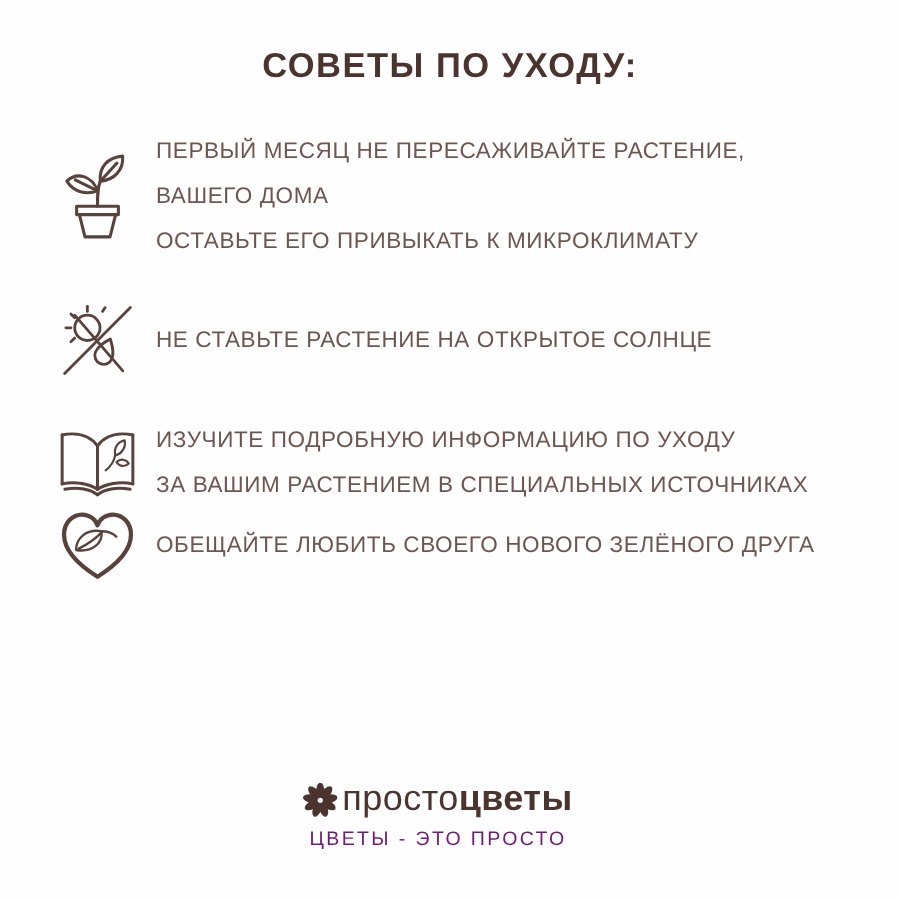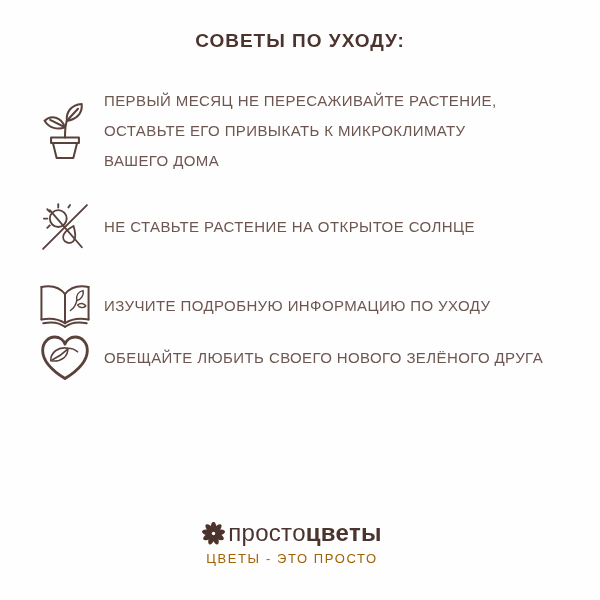--- a/index.html
+++ b/index.html
@@ -5,21 +5,21 @@
   html,body { margin:0; padding:0; background:#fff; }
   .page {
     width:600px; height:600px; position:relative; overflow:hidden;
     background:#fefefe;
     font-family:"Liberation Sans", sans-serif;
     color:#4c342e;
   }
   .title {
     padding-top:30px;
     text-align:center;
-    font-size:19px;
+    font-size:23px;
     font-weight:bold;
     letter-spacing:1px;
     color:#4c342e;
   }
   .tips { position:absolute; top:86px; left:34px; right:16px; }
   .tip-row { display:flex; align-items:center; }
   .tip-row.mb1 { margin-bottom:10px; }
   .tip-row.mb2 { margin-bottom:25px;margin-top:24px; }
   .tip-row.mb3 { }
   .tip-icon {
@@ -42,21 +42,21 @@
   .brand-row {
     display:flex; justify-content:center; align-items:center; gap:3px;
   }
   .brand-name { font-size:24px; letter-spacing:0.3px; color:#4c342e; }
   .brand-prefix { font-weight:400; }
   .brand-suffix { font-weight:700; }
   .tagline {
     margin-top:4px;
     font-size:13px;
     letter-spacing:1.6px;
-    color:#a16207;
+    color:#701a75;
   }
   .stroke-icon { stroke:#5a423c; fill:none; stroke-linecap:round; stroke-linejoin:round; }
 </style>
 </head>
 <body>
 
 <div class="page">
 
   <div class="title">СОВЕТЫ ПО УХОДУ:</div>
 
@@ -69,22 +69,22 @@
           <path d="M30 20 L42 7"></path>
           <path d="M28 27 C20 30 11 28 6 20 C13 13 24 16 28 27 Z"></path>
           <path d="M28 27 L12 19"></path>
           <path d="M28 38 C28 30 28 25 30 20"></path>
           <path d="M13 38 H43 V44 H13 Z"></path>
           <path d="M15 44 L19 60 H37 L41 44"></path>
         </svg>
       </div>
       <div class="tip-text">
         <div class="tip-line">ПЕРВЫЙ МЕСЯЦ НЕ ПЕРЕСАЖИВАЙТЕ РАСТЕНИЕ,</div>
+        <div class="tip-line">ВАШЕГО ДОМА</div>
         <div class="tip-line">ОСТАВЬТЕ ЕГО ПРИВЫКАТЬ К МИКРОКЛИМАТУ</div>
-        <div class="tip-line">ВАШЕГО ДОМА</div>
       </div>
     </div>
 
     <div class="tip-row mb2">
       <div class="tip-icon">
         <svg width="54" height="54" viewBox="0 0 64 64" class="stroke-icon" stroke-width="2.2">
           <circle cx="24" cy="22" r="10"></circle>
           <path d="M24 5 V9"></path>
           <path d="M11 11 L14 14"></path>
           <path d="M7 22 H11"></path>
@@ -116,20 +116,21 @@
           <path d="M56 48 C46 46 37 48 32 52"></path>
           <g stroke-width="1.6">
             <path d="M38 34 C42 31 44 28 45 23"></path>
             <path d="M45 23 C44 17 47 13 52 12 C53 17 50 22 45 23 Z"></path>
             <path d="M46 28 C49 25 53 26 55 29 C52 32 48 31 46 28 Z"></path>
           </g>
         </svg>
       </div>
       <div class="tip-text">
         <div class="tip-line">ИЗУЧИТЕ ПОДРОБНУЮ ИНФОРМАЦИЮ ПО УХОДУ</div>
+        <div class="tip-line">ЗА ВАШИМ РАСТЕНИЕМ В СПЕЦИАЛЬНЫХ ИСТОЧНИКАХ</div>
       </div>
     </div>
 
     <div class="tip-row">
       <div class="tip-icon">
         <svg width="54" height="50" viewBox="0 0 60 56" class="stroke-icon" stroke-width="3.2">
           <path d="M30 51 C14 41 5 31 5 19.5 C5 10.5 11.5 4.5 18.5 4.5 C24 4.5 28.5 8 30 12.5 C31.5 8 36 4.5 41.5 4.5 C48.5 4.5 55 10.5 55 19.5 C55 31 46 41 30 51 Z"></path>
           <g stroke-width="1.8">
             <path d="M14 31 C14 22 22 15 33 17 C34 26 26 33 14 31 Z"></path>
             <path d="M16 30 C22 27 28 23 33 18"></path>

